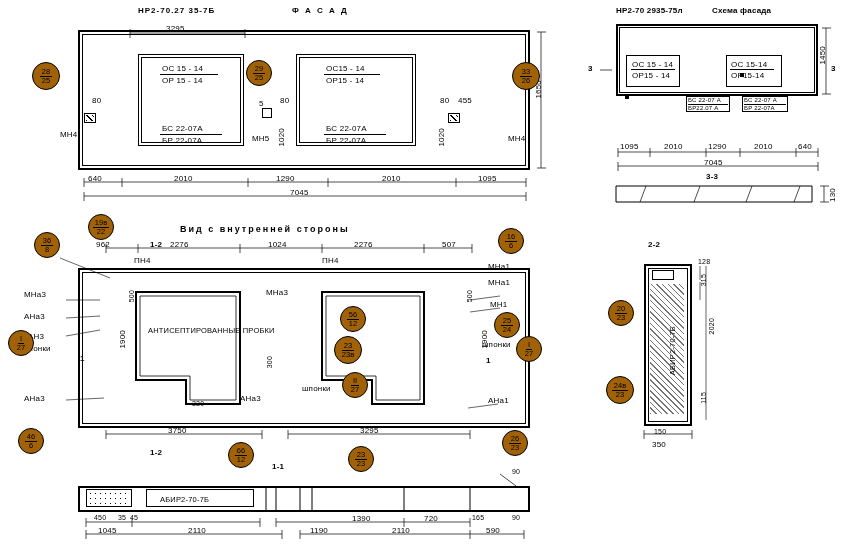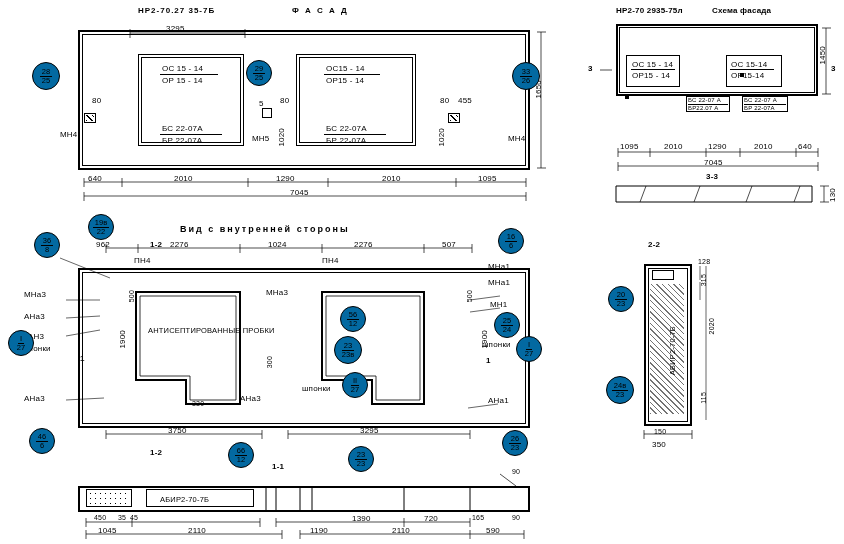--- a/index.html
+++ b/index.html
@@ -11,21 +11,21 @@
   #sheet{position:relative;width:844px;height:544px;}
   .lbl{position:absolute;white-space:nowrap;font-size:8px;letter-spacing:0.2px;}
   .lbl.b{font-weight:bold;}
   .lbl.sp{letter-spacing:2px;}
   .vert{writing-mode:vertical-rl;transform:rotate(180deg);}
   .box{position:absolute;border:1px solid #000;box-sizing:border-box;}
   .box2{position:absolute;border:2px solid #000;box-sizing:border-box;}
   .thin{position:absolute;background:#000;}
   .circ{position:absolute;border:1px solid #000;border-radius:50%;
         display:flex;flex-direction:column;align-items:center;justify-content:center;
-        font-size:7.5px;line-height:1.0;background:#0369a1;}
+        font-size:7.5px;line-height:1.0;background:#a16207;}
   .circ span{display:block;}
   .circ .top{border-bottom:1px solid #000;padding:0 2px;}
   .circ .bot{padding:0 2px;}
   .win{position:absolute;border:1px solid #000;box-sizing:border-box;background:#fff;}
   .winInner{position:absolute;border:1px solid #000;box-sizing:border-box;}
   .hatch{position:absolute;
      background-image:repeating-linear-gradient(45deg,#000 0 1px,transparent 1px 4px);}
   .dots{position:absolute;
      background-image:radial-gradient(#000 0.6px, transparent 0.7px);
      background-size:5px 5px;}
@@ -297,21 +297,21 @@
     <span class="bot">27</span>
   </div>
   <div class="circ" style="left:516px;top:336px;width:24px;height:24px;">
     <span class="top">I</span>
     <span class="bot">27</span>
   </div>
   <div class="circ" style="left:342px;top:372px;width:24px;height:24px;">
     <span class="top">II</span>
     <span class="bot">27</span>
   </div>
-  <div class="circ" style="left:29px;top:428px;width:24px;height:24px;">
+  <div class="circ" style="left:18px;top:428px;width:24px;height:24px;">
     <span class="top">46</span>
     <span class="bot">6</span>
   </div>
   <div class="circ" style="left:228px;top:442px;width:24px;height:24px;">
     <span class="top">66</span>
     <span class="bot">12</span>
   </div>
   <div class="circ" style="left:348px;top:446px;width:24px;height:24px;">
     <span class="top">23</span>
     <span class="bot">23</span>
@@ -336,21 +336,21 @@
     <line x1="644" y1="430" x2="644" y2="439" stroke="#000" stroke-width="0.7"></line>
     <line x1="692" y1="430" x2="692" y2="439" stroke="#000" stroke-width="0.7"></line>
   </svg>
   <div class="lbl" style="left:698px;top:258px;font-size:7px;">128</div>
   <div class="lbl vert" style="left:700px;top:274px;font-size:7px;">315</div>
   <div class="lbl vert" style="left:708px;top:318px;font-size:7px;">2020</div>
   <div class="lbl vert" style="left:700px;top:392px;font-size:7px;">115</div>
   <div class="lbl" style="left:654px;top:428px;font-size:7px;">150</div>
   <div class="lbl" style="left:652px;top:440px;">350</div>
 
-  <div class="circ" style="left:608px;top:286px;width:24px;height:24px;justify-content:center;">
+  <div class="circ" style="left:608px;top:300px;width:24px;height:24px;justify-content:center;">
     <span class="top">20</span>
     <span class="bot">23</span>
   </div>
   <div class="circ" style="left:606px;top:376px;width:26px;height:26px;">
     <span class="top">24в</span>
     <span class="bot">23</span>
   </div>
 
   <div class="lbl b" style="left:272px;top:462px;">1-1</div>
 

